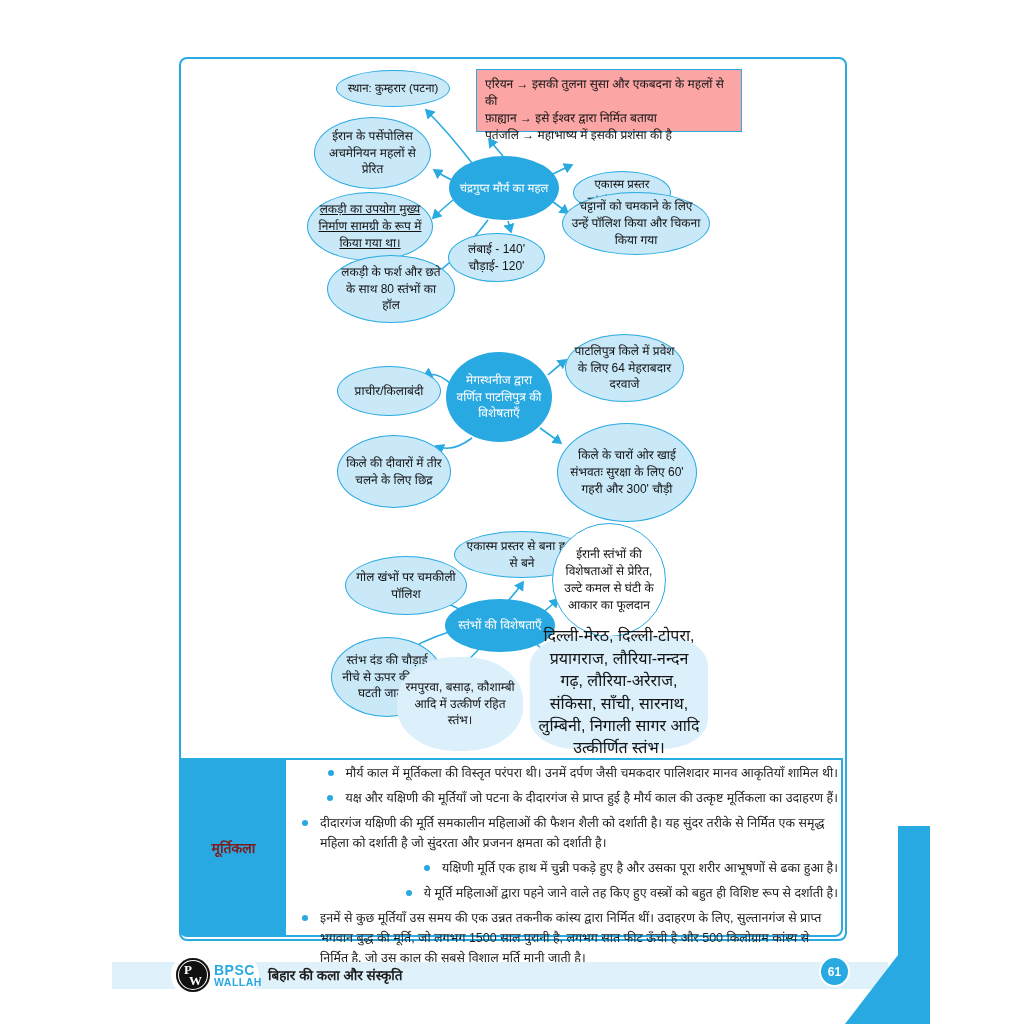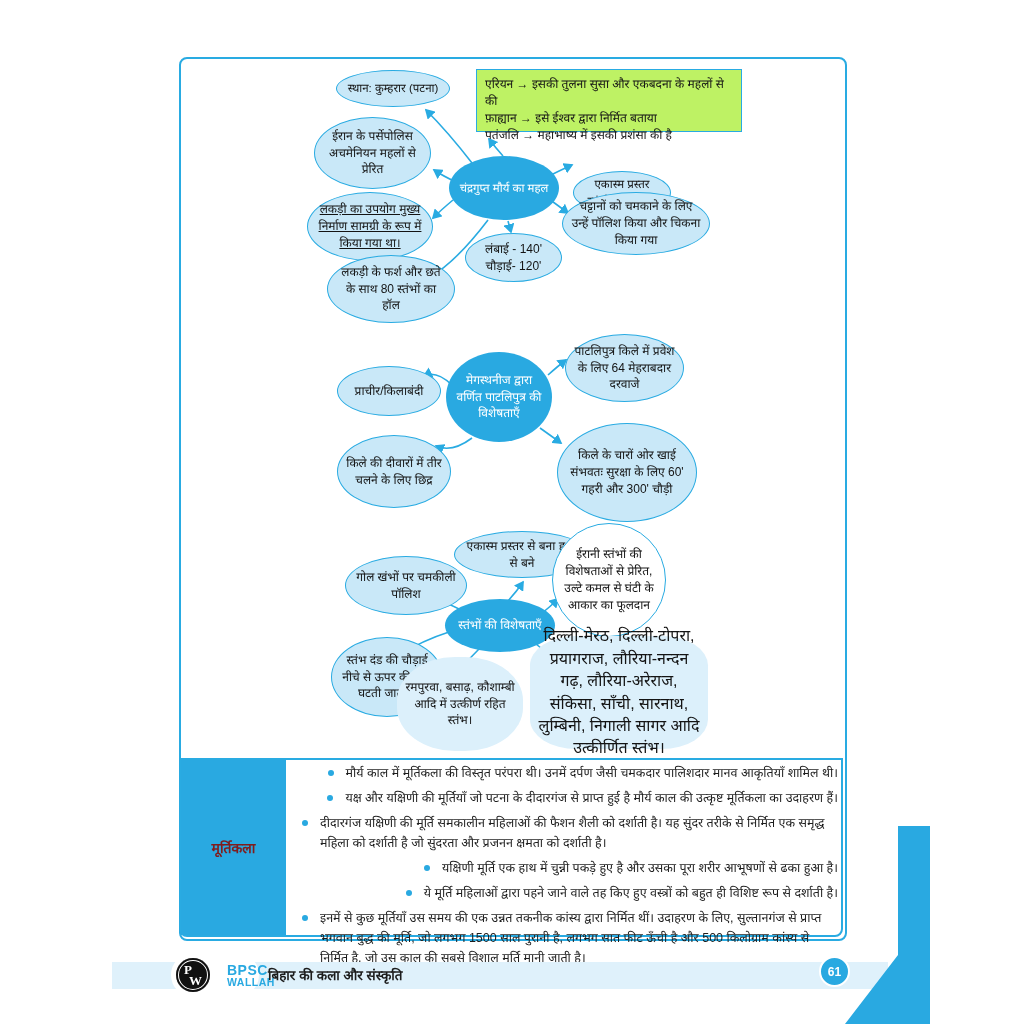--- a/index.html
+++ b/index.html
@@ -27,21 +27,21 @@
   .bubble.soft{
     border:none;background:#DCF0FB;border-radius:46%;
   }
   .bubble.solid{
     background:#29A9E1;border:none;color:#ffffff;
   }
   .prewrap{white-space:pre-line;}
   
   .infobox{
     left:476px;top:69px;width:266px;height:63px;
-    background:#bef264;border:1.6px solid #29ABE2;
+    background:#fca5a5;border:1.6px solid #29ABE2;
     box-sizing:border-box;padding:5px 8px;
     display:flex;flex-direction:column;justify-content:space-between;
     font-size:12px;color:#141414;
   }
   
   .table-row{
     left:179px;top:758px;width:664px;height:179px;
     border:2px solid #29ABE2;border-radius:0 0 8px 8px;
     box-sizing:border-box;background:#fff;
   }
@@ -72,21 +72,21 @@
   .pw-logo{
     width:34px;height:34px;border-radius:50%;background:#111111;position:relative;flex:0 0 34px;
     box-shadow:inset 0 0 0 2px #111, inset 0 0 0 3px #fff;
   }
   .pw-logo .p,.pw-logo .w{
     position:absolute;color:#fff;font-family:"Liberation Serif","DejaVu Serif",serif;
     font-size:13px;font-weight:bold;line-height:1;
   }
   .pw-logo .p{left:8px;top:5px;}
   .pw-logo .w{left:13px;top:16px;}
-  .brand{margin-left:17px;color:#29A9E1;font-weight:bold;line-height:1;}
+  .brand{margin-left:4px;color:#29A9E1;font-weight:bold;line-height:1;}
   .brand .l1{font-size:14px;letter-spacing:0.5px;}
   .brand .l2{font-size:10.5px;letter-spacing:0.5px;text-align:right;}
   .footer-title{
     left:268px;top:966px;font-size:13.5px;font-weight:bold;color:#1c1c1c;
   }
   .page-badge{
     left:819px;top:956px;width:31px;height:31px;border-radius:50%;
     background:#29A9E1;border:2px solid #ffffff;box-sizing:border-box;
     color:#fff;font-size:12px;font-weight:bold;
     display:flex;align-items:center;justify-content:center;
@@ -151,21 +151,21 @@
 </div>
 
 <div class="abs bubble" style="left:573px;top:147px;width:98px;height:43px;margin-top:24px;">
   <span style="font-size:11.5px;">एकास्म प्रस्तर स्तंभों का उपयोग</span>
 </div>
 
 <div class="abs bubble" style="left:562px;top:192px;width:148px;height:63px;">
   <span>चट्टानों को चमकाने के लिए उन्हें पॉलिश किया और चिकना किया गया</span>
 </div>
 
-<div class="abs bubble prewrap" style="left:465px;top:233px;width:97px;height:49px;">
+<div class="abs bubble prewrap" style="left:448px;top:233px;width:97px;height:49px;">
   <span class="prewrap">लंबाई - 140'
 चौड़ाई- 120'</span>
 </div>
 
 <div class="abs bubble" style="left:327px;top:255px;width:128px;height:68px;">
   <span>लकड़ी के फर्श और छते के साथ 80 स्तंभों का हॉल</span>
 </div>
 
 <div class="abs bubble solid" style="left:446px;top:352px;width:106px;height:90px;">
   <span>मेगस्थनीज द्वारा वर्णित पाटलिपुत्र की विशेषताएँ</span>

